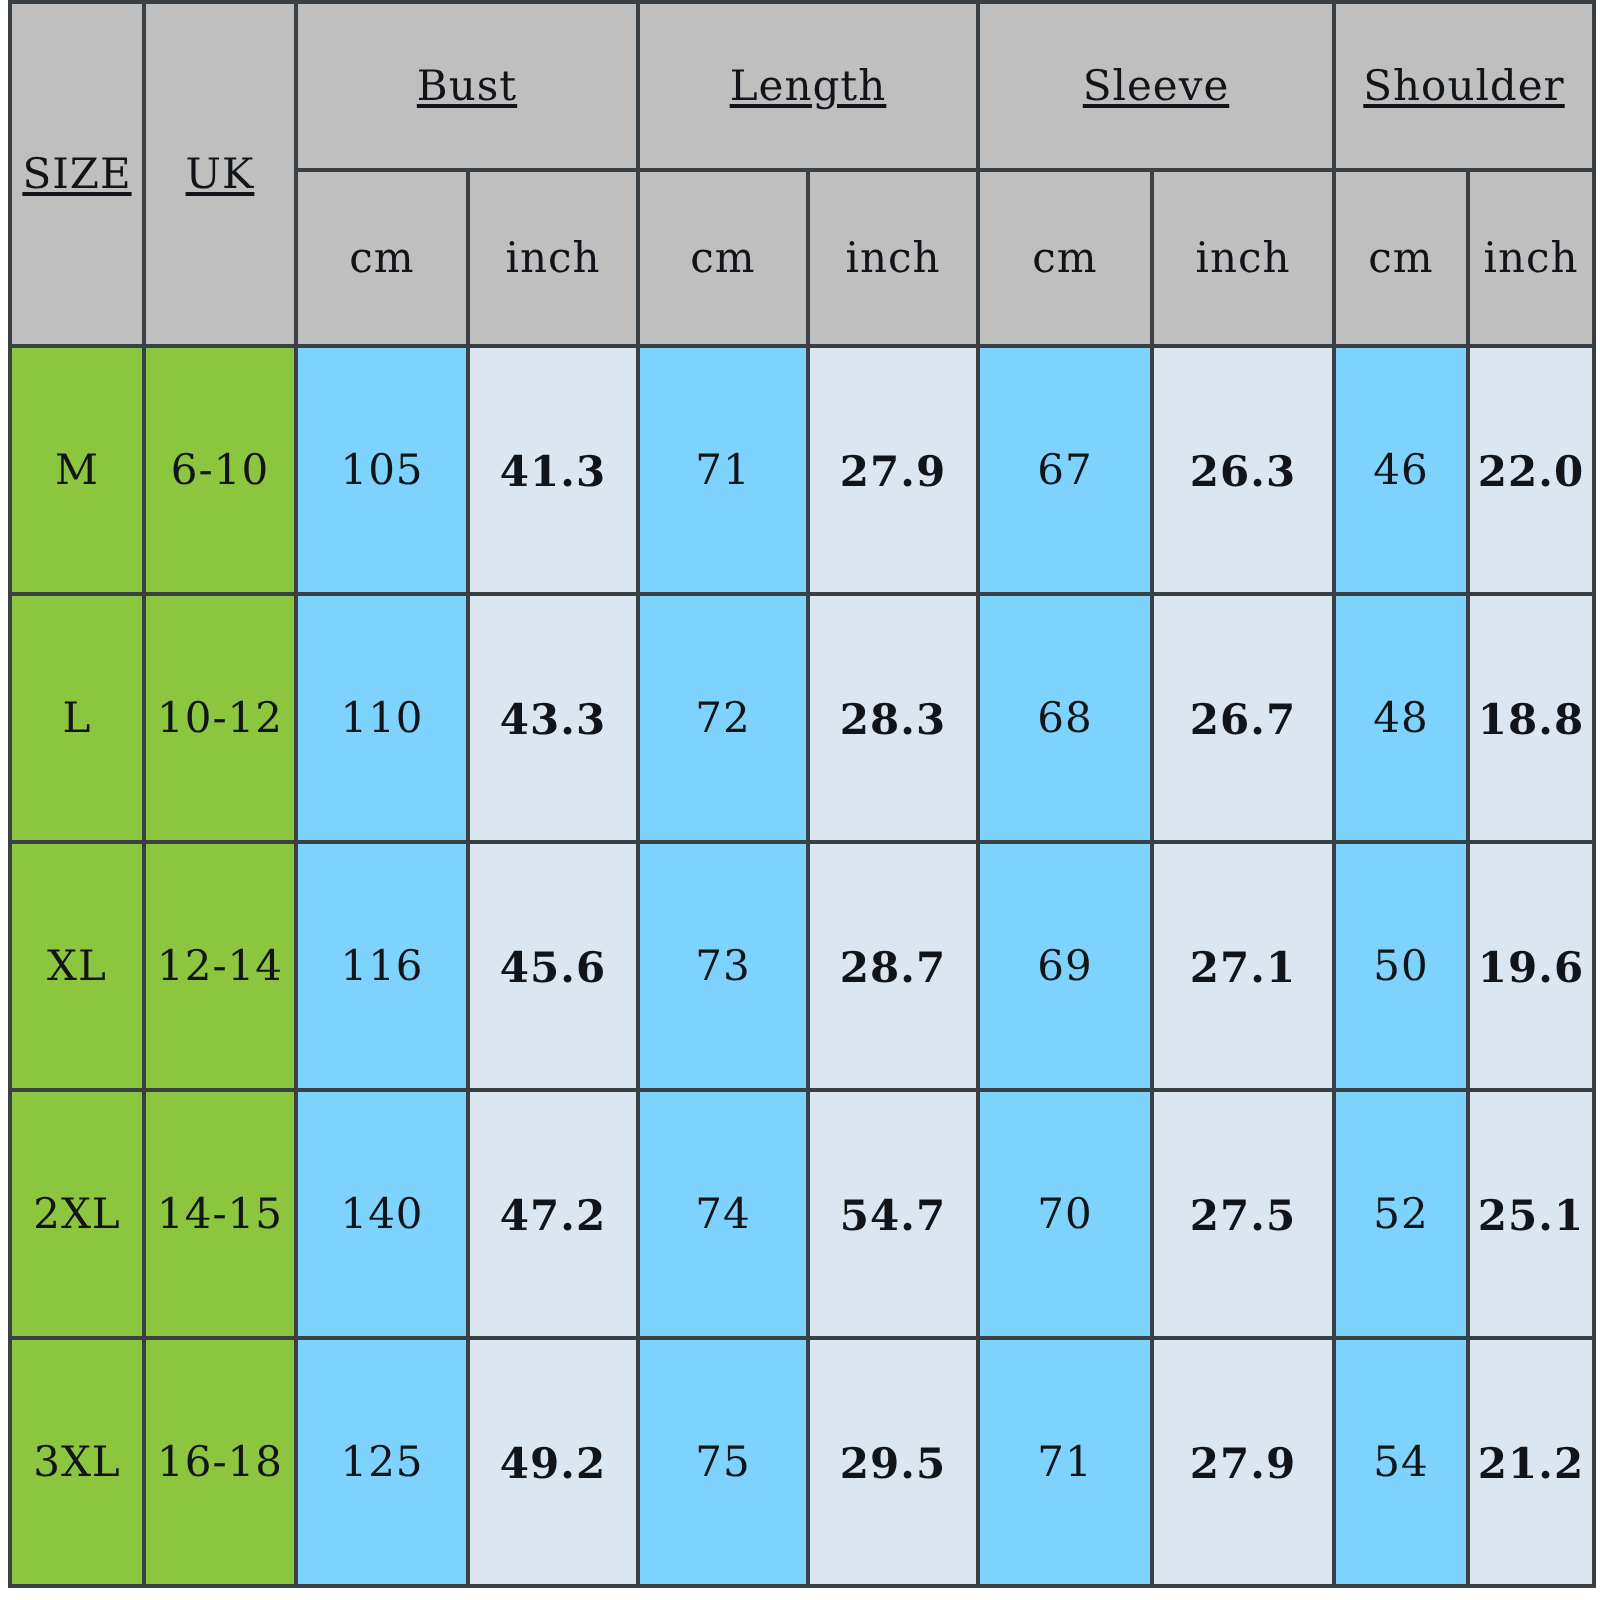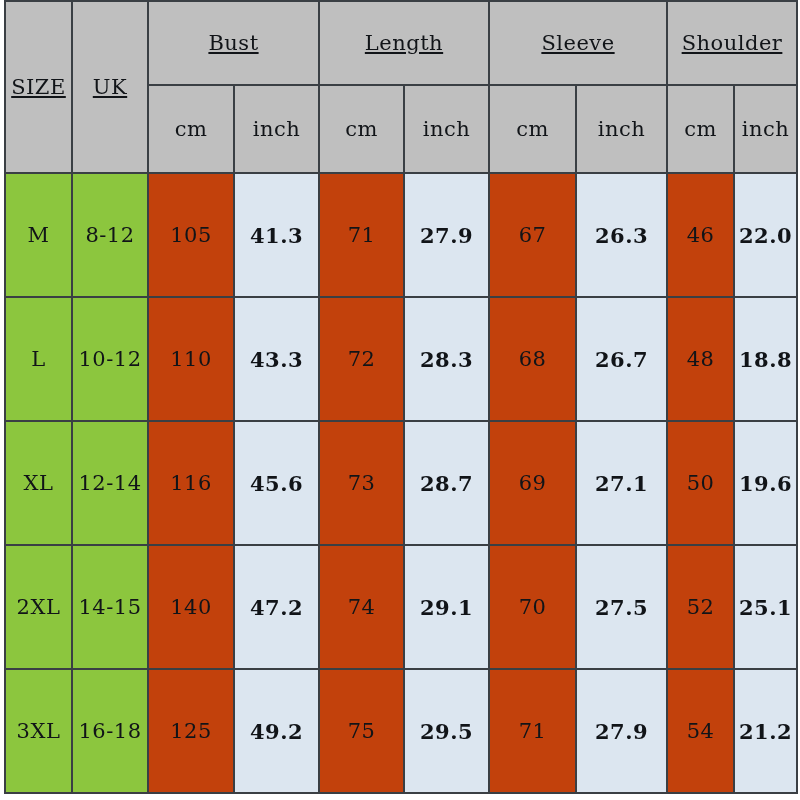--- a/index.html
+++ b/index.html
@@ -47,21 +47,21 @@
     font-size: 22px;
     text-decoration: underline;
   }
   td.hdr-unit {
     background: #bfbfbf;
     font-size: 20px;
   }
 
   
   td.c-green { background: #8cc63e; }
-  td.c-white { background: #c2410c; }
+  td.c-white { background: #7dd3fc; }
   td.c-blue  { background: #dce6f0; font-weight: bold; }
 
   
   col.col-size     { width: 67px; }
   col.col-uk       { width: 76px; }
   col.col-bust-cm  { width: 86px; }
   col.col-bust-in  { width: 85px; }
   col.col-len-cm   { width: 85px; }
   col.col-len-in   { width: 85px; }
   col.col-slv-cm   { width: 87px; }
@@ -105,21 +105,21 @@
         <td class="hdr-unit">cm</td>
         <td class="hdr-unit">inch</td>
         <td class="hdr-unit">cm</td>
         <td class="hdr-unit">inch</td>
         <td class="hdr-unit">cm</td>
         <td class="hdr-unit">inch</td>
       </tr>
 
       <tr class="data-row">
         <td class="c-green">M</td>
-        <td class="c-green">8-12</td>
+        <td class="c-green">6-10</td>
         <td class="c-white">105</td>
         <td class="c-blue">41.3</td>
         <td class="c-white">71</td>
         <td class="c-blue">27.9</td>
         <td class="c-white">67</td>
         <td class="c-blue">26.3</td>
         <td class="c-white">46</td>
         <td class="c-blue">22.0</td>
       </tr>
 
@@ -148,21 +148,21 @@
         <td class="c-white">50</td>
         <td class="c-blue">19.6</td>
       </tr>
 
       <tr class="data-row">
         <td class="c-green">2XL</td>
         <td class="c-green">14-15</td>
         <td class="c-white">140</td>
         <td class="c-blue">47.2</td>
         <td class="c-white">74</td>
-        <td class="c-blue">29.1</td>
+        <td class="c-blue">54.7</td>
         <td class="c-white">70</td>
         <td class="c-blue">27.5</td>
         <td class="c-white">52</td>
         <td class="c-blue">25.1</td>
       </tr>
 
       <tr class="data-row">
         <td class="c-green">3XL</td>
         <td class="c-green">16-18</td>
         <td class="c-white">125</td>

